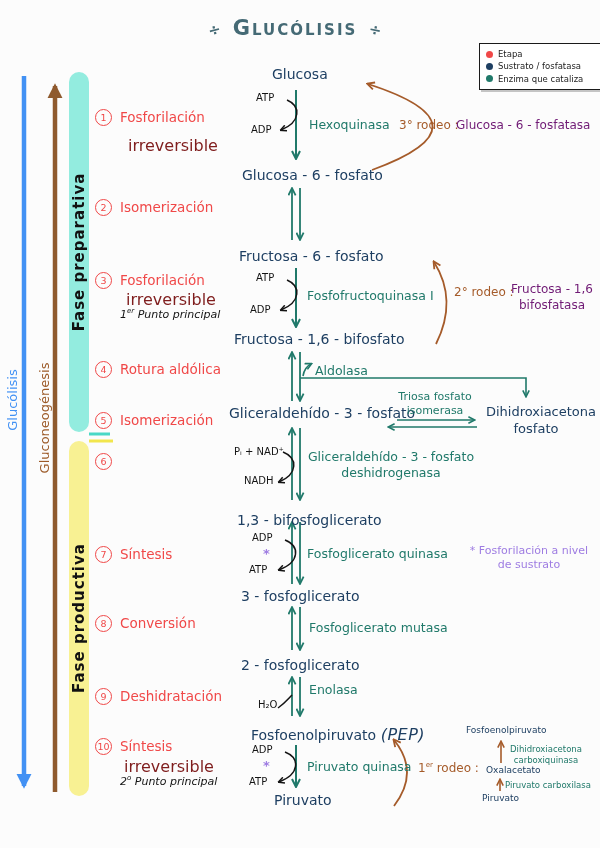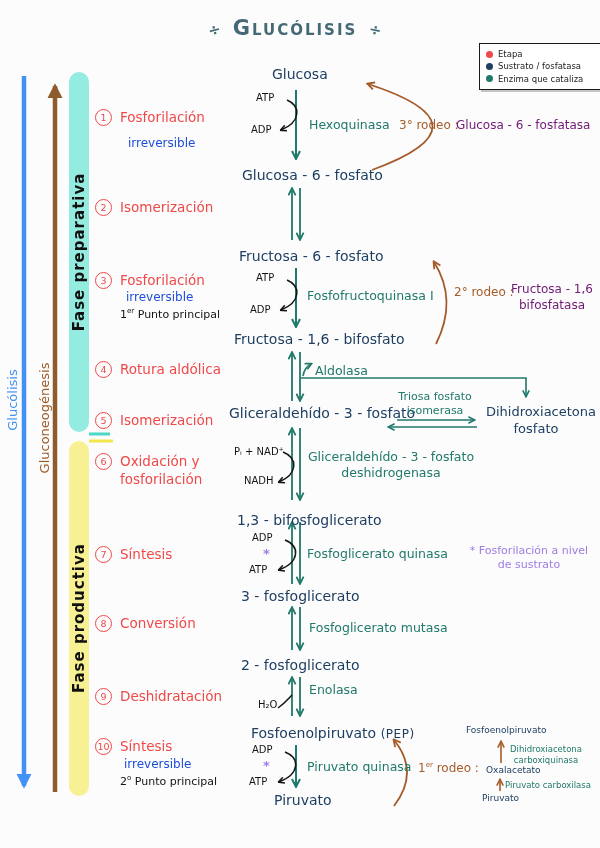--- a/index.html
+++ b/index.html
@@ -27,26 +27,26 @@
   .vlabel{position:absolute;transform:translate(-50%,-50%) rotate(-90deg);
     white-space:nowrap;}
   .v-gly{color:#4291f4;font-size:13px;}
   .v-glu{color:#9c5a28;font-size:13px;}
   .v-phase{color:#111;font-size:15px;font-weight:600;letter-spacing:1px;}
   .step{display:flex;align-items:flex-start;gap:8px;color:#f04848;}
   .step .num{width:15px;height:15px;border:1.4px solid #f04848;border-radius:50%;
     font-size:9.5px;display:flex;align-items:center;justify-content:center;
     flex:0 0 auto;margin-top:1px;}
   .step .lbl{font-size:13.5px;white-space:normal;line-height:1.35;}
-  .note-irr{color:#1d4ed8;font-size:12px;}
-  .pp{color:#141414;font-size:11px;}
+  .note-irr{color:#7f1d1d;font-size:16px;}
+  .pp{color:#141414;font-size:11px;font-style:italic;}
   .pp sup{font-size:7px;}
   .met{color:#1e3f62;font-size:14px;}
   .met.small{font-size:13px;}
-  .met .abbr{font-size:12px;letter-spacing:.5px;}
+  .met .abbr{font-size:16px;letter-spacing:.5px;font-style:italic;}
   .enz{color:#20796a;font-size:12.5px;}
   .cof{color:#141414;font-size:10px;}
   .star{color:#9e7ce2;font-size:13px;font-weight:700;}
   .rodeo{color:#a55b2a;font-size:12px;}
   .rodeo sup{font-size:7px;}
   .renz{color:#701a75;font-size:12px;}
   .pnote{color:#9e7ce2;font-size:11px;}
   .mini-met{color:#1e3f62;font-size:9px;}
   .mini-enz{color:#20796a;font-size:8.5px;}
   .wrap{white-space:normal;text-align:center;line-height:1.3;}
@@ -167,21 +167,20 @@
     <span class="lbl">Rotura aldólica</span>
   </div>
 
   <div class="abs step" style="left:95px;top:411px">
     <span class="num">5</span>
     <span class="lbl">Isomerización</span>
   </div>
 
   <div class="abs step" style="left:95px;top:452px">
     <span class="num">6</span>
-    <span class="lbl" style="width:92px">Oxidación y fosforilación</span>
   </div>
 
   <div class="abs step" style="left:95px;top:545px">
     <span class="num">7</span>
     <span class="lbl">Síntesis</span>
   </div>
 
   <div class="abs step" style="left:95px;top:614px">
     <span class="num">8</span>
     <span class="lbl">Conversión</span>

